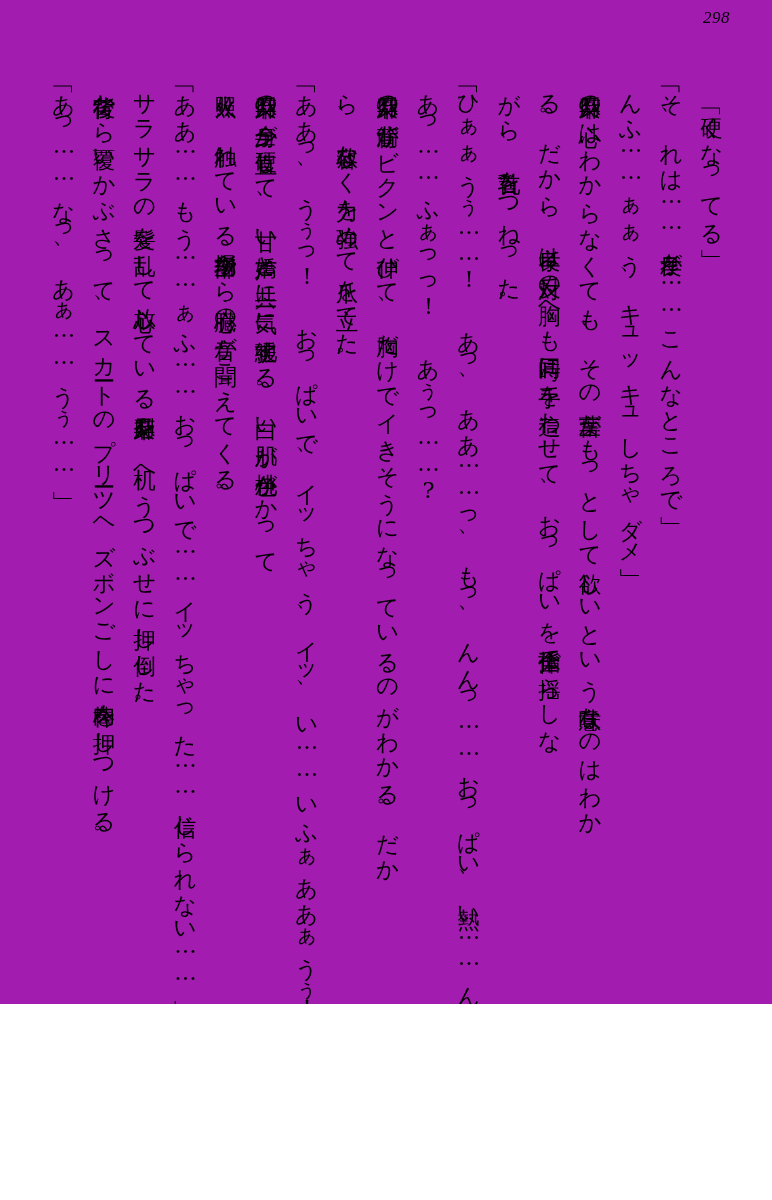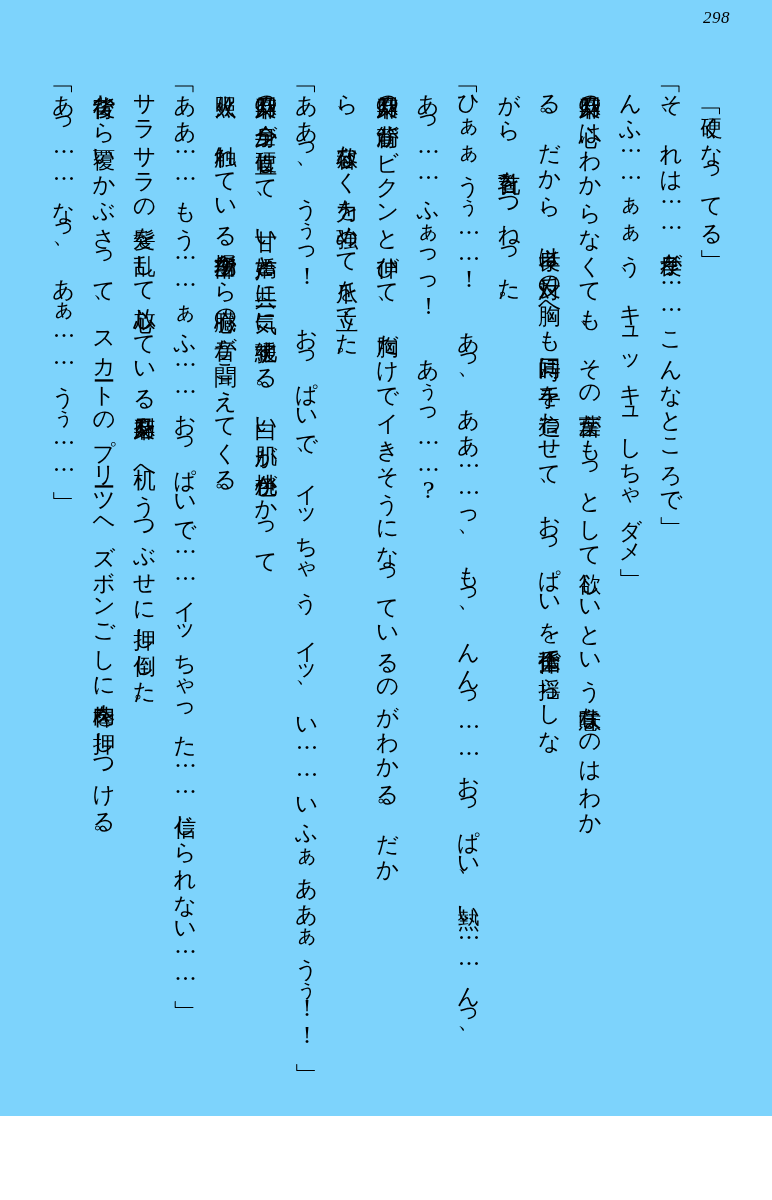--- a/index.html
+++ b/index.html
@@ -3,22 +3,22 @@
 <meta charset="utf-8">
 <style>
   html, body {
     margin: 0;
     padding: 0;
     background: #ffffff;
   }
   .page {
     position: relative;
     width: 772px;
-    height: 1116px;
-    background: #7dd3fc;
+    height: 1004px;
+    background: #a21caf;
     overflow: hidden;
     font-family: "Liberation Serif", "DejaVu Serif", serif;
     color: #000000;
   }
   .page-number {
     position: absolute;
     top: 8px;
     right: 42px;
     font-size: 17px;
     font-style: italic;

